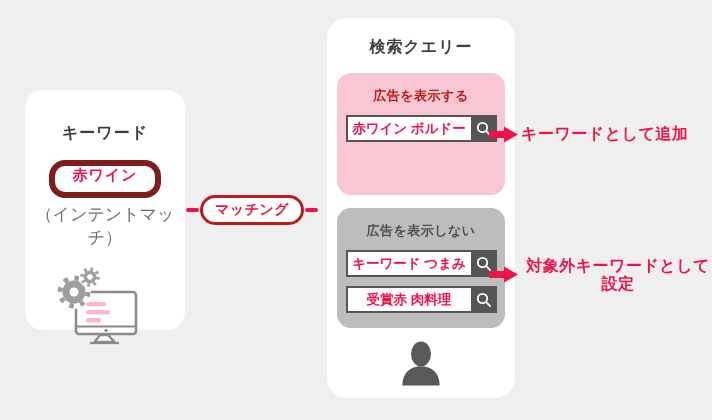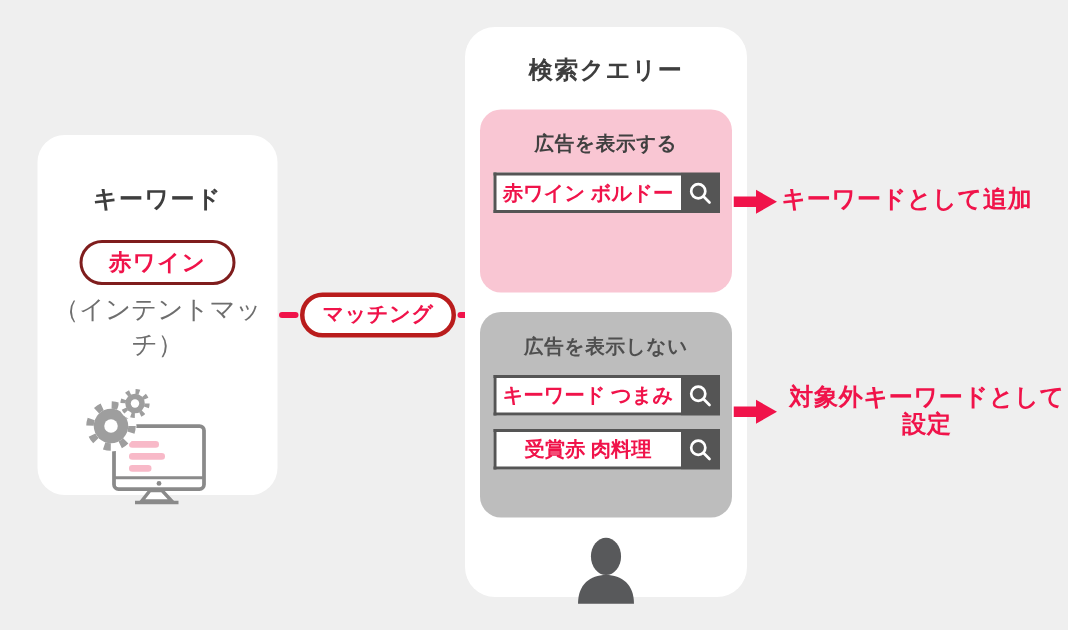--- a/index.html
+++ b/index.html
@@ -7,43 +7,43 @@
     position:relative; width:712px; height:420px; overflow:hidden;
     background:#efefef;
     font-family:"Liberation Sans", sans-serif;
   }
   .card{position:absolute; background:#ffffff;}
   #left-card{left:25px; top:90px; width:160px; height:240px; border-radius:18px;}
   .card-title{text-align:center; font-weight:bold; font-size:16px; color:#3e3e3e; letter-spacing:1px;}
   #left-card .card-title{margin-top:33px;}
   .keyword-pill{
     width:100px; height:26px; margin:16px auto 0;
-    border:2px solid #7f1d1d; border-radius:16px; background:#fff;
-    display:flex; align-items:center; justify-content:center;
+    border:6px solid #7f1d1d; border-radius:16px; background:#fff;
+    display:flex; align-items:flex-start; justify-content:center;
     font-size:15px; font-weight:bold; color:#f0134a; letter-spacing:1px;
   }
   .intent-note{margin-top:5px; text-align:center; font-size:17px; color:#6e6e6e;}
   .left-icon{display:block; margin:13px 0 0 30px;}
 
   #connector{position:absolute; left:186px; top:195px; display:flex; align-items:center;}
   .dash{width:13px; height:3.5px; background:#f0134a; border-radius:2px;}
   .match-pill{
     margin:0 1px; height:24px; padding:0 12px;
     border:3px solid #b91c1c; border-radius:16px; background:#fff;
     display:flex; align-items:center;
     font-size:14px; font-weight:bold; color:#f0134a; letter-spacing:0.5px;
   }
 
-  #right-card{left:310px; top:18px; width:188px; height:380px; border-radius:20px;}
+  #right-card{left:327px; top:18px; width:188px; height:380px; border-radius:20px;}
   #right-card .card-title{margin-top:19px;}
   .group-box{margin:0 auto; width:168px; border-radius:14px;}
   #show-box{margin-top:15px; height:122px; background:#f9c6d3;}
-  #hide-box{margin-top:13px; height:137px; background:#bdbdbd;}
+  #hide-box{margin-top:13px; height:120px; background:#bdbdbd;}
   .group-heading{padding-top:14px; text-align:center; font-size:13px; font-weight:bold; letter-spacing:0.5px;}
-  #show-box .group-heading{color:#404040;}
+  #show-box .group-heading{color:#b91c1c;}
   #hide-box .group-heading{color:#4f4f4f;}
   .search-bar{width:151px; height:27px; margin:9px auto 0; display:flex;}
   .search-bar.first{margin-top:10px;}
   .search-text{
     flex:1; background:#fff; border:2px solid #555555; border-right:none;
     display:flex; align-items:center; justify-content:center;
     font-size:13.5px; font-weight:bold; color:#f0134a; white-space:nowrap;
   }
   .search-btn{width:26px; background:#555555; display:flex; align-items:center; justify-content:center;}
   .person{display:block; margin:12px auto 0;}

